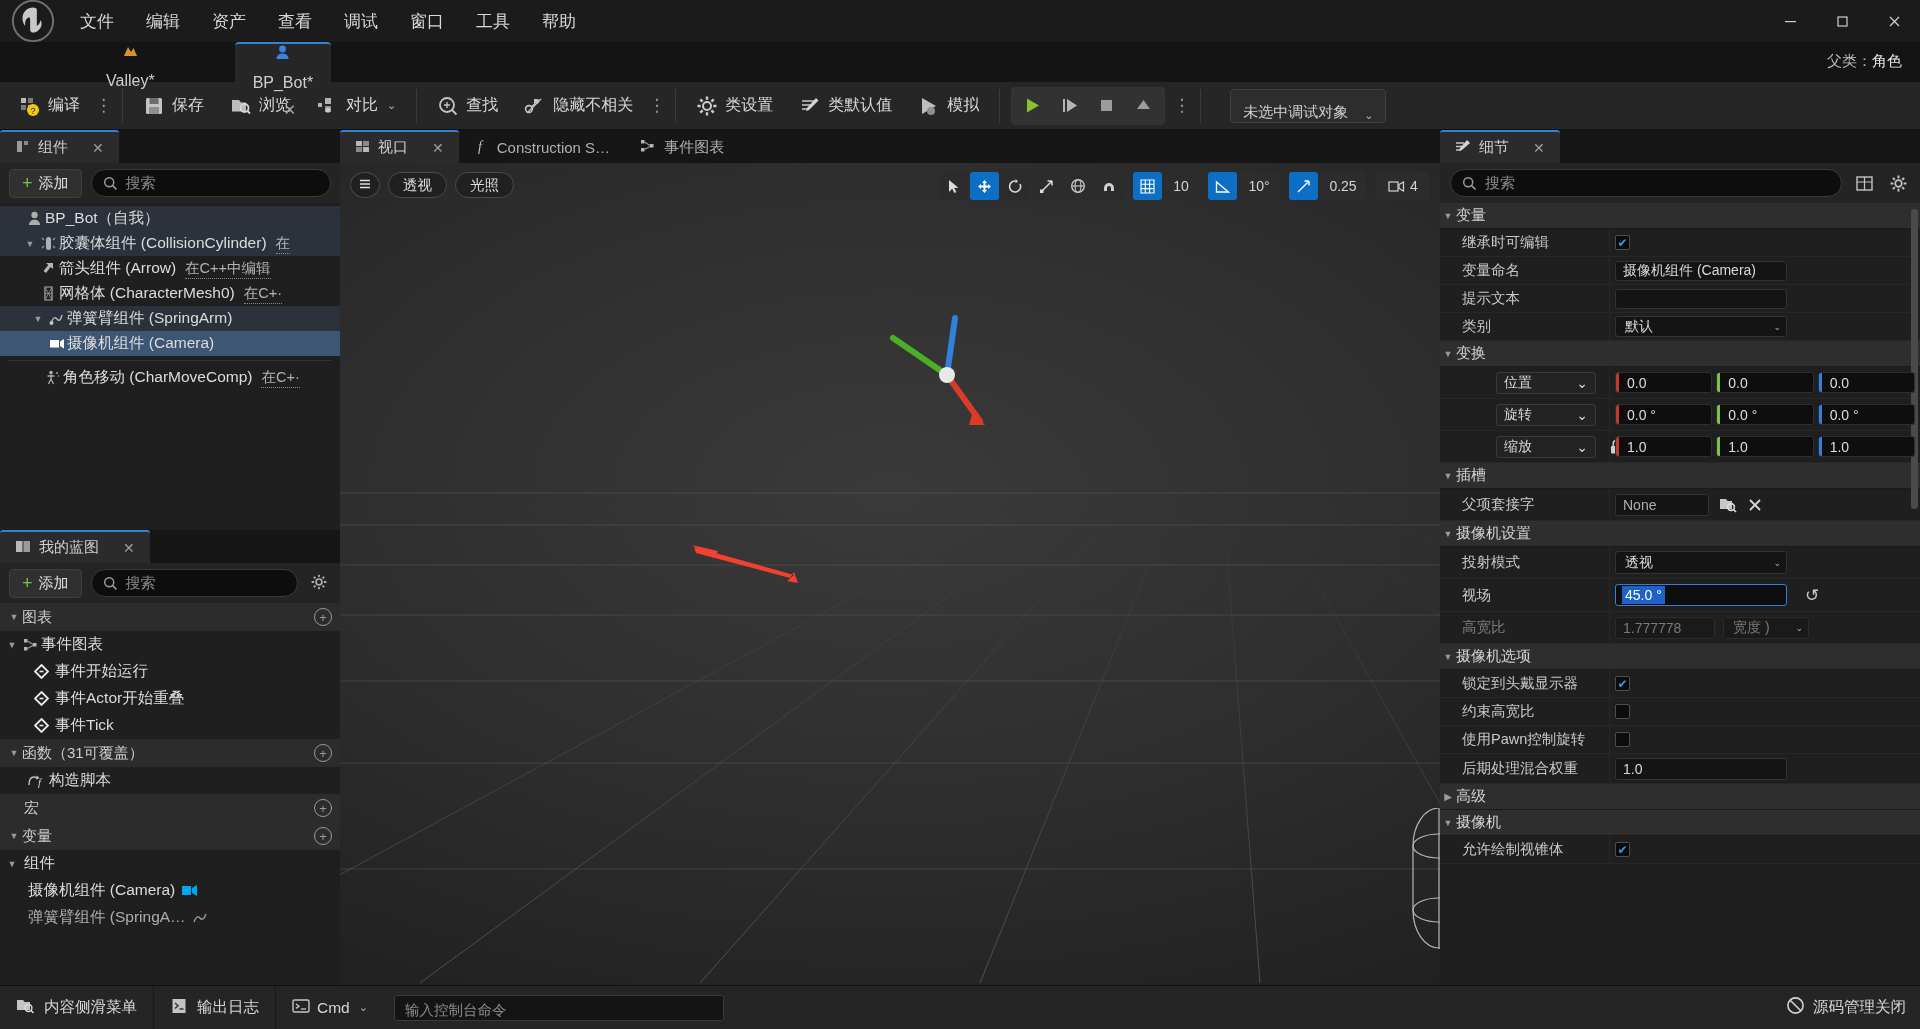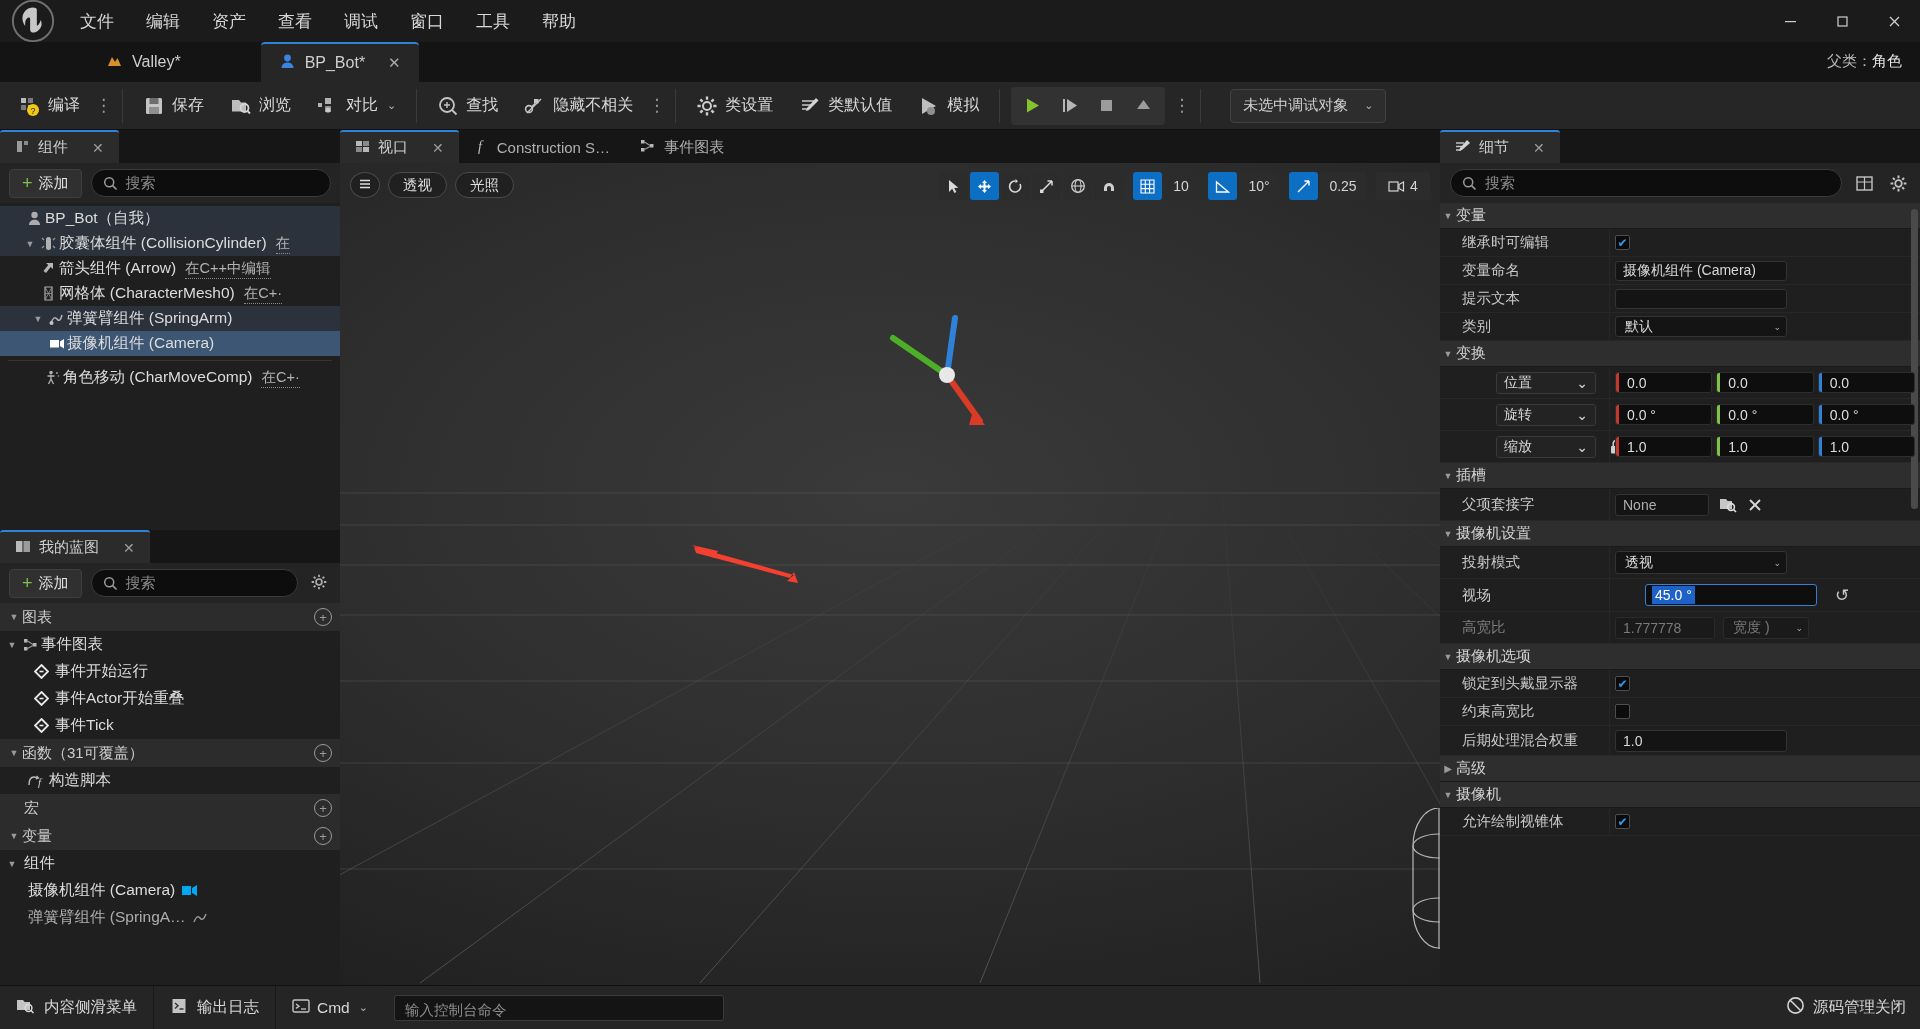--- a/index.html
+++ b/index.html
@@ -11,37 +11,37 @@
   .menubar { height:42px; background:#1b1b1b; display:flex; align-items:center; position:relative; flex:0 0 42px;}
   .ue-logo { width:66px; height:42px; display:flex; align-items:center; justify-content:center; }
   .ue-logo svg { width:46px; height:46px; }
   .menu-items { display:flex; align-items:center; gap:4px; }
   .menu-item { padding:5px 14px; font-size:17px; color:#d8d8d8; cursor:default; border-radius:2px;}
   .win-btns { position:absolute; right:0; top:0; height:42px; display:flex; align-items:center;}
   .win-btn { width:52px; height:42px; display:flex; align-items:center; justify-content:center; color:#cfcfcf; font-size:16px;}
 
   
   .tabsrow { height:40px; background:#141414; display:flex; align-items:flex-end; position:relative; flex:0 0 40px;}
-  .asset-tab { display:flex; align-items:center; gap:9px; height:40px; padding:0 18px; font-size:16px; color:#cfcfcf;}
+  .asset-tab { display:flex; align-items:center; gap:9px; height:40px; padding:0 18px; font-size:16px; color:#cfcfcf;flex-direction:column;}
   .asset-tab.active { background:#262626; border-top:2px solid #2f82d8; border-radius:4px 4px 0 0;}
   .tab-close { margin-left:14px; color:#a9a9a9; font-size:15px;}
   .parent-class { position:absolute; right:18px; top:10px; font-size:15px; color:#b9b9b9;}
   .parent-class b { color:#e4e4e4; font-weight:normal;}
 
   
   .toolbar { height:48px; background:#262626; display:flex; align-items:center; padding:0 6px; flex:0 0 48px; border-bottom:1px solid #111;}
   .tb-item { display:flex; align-items:center; gap:7px; padding:6px 13px; font-size:16px; color:#d9d9d9; border-radius:3px; height:40px;}
   .tb-sep { width:1px; height:34px; background:#3b3b3b; margin:0 7px;}
   .tb-dots { padding:6px 2px; color:#9a9a9a; font-size:17px; letter-spacing:1px;}
   .ico { width:22px; height:22px; display:inline-block; position:relative; flex:0 0 22px;}
   .chev { font-size:11px; color:#b5b5b5; margin-left:2px;}
   .play-group { display:flex; align-items:center; background:#323232; border-radius:4px; margin-left:4px; height:38px; padding:0 3px;}
   .play-btn { width:37px; height:34px; display:flex; align-items:center; justify-content:center; border-radius:3px;}
   .debug-combo { margin-left:22px; height:34px; background:#2d2d2d; border:1px solid #414141; border-radius:4px;
-      display:flex; align-items:center; padding:0 12px; gap:14px; font-size:15px; color:#d0d0d0;}
+      display:flex; align-items:flex-end; padding:0 12px; gap:14px; font-size:15px; color:#d0d0d0;}
 
   
   .body { flex:1 1 auto; display:flex; min-height:0; background:#1b1b1b; padding:0; gap:0;}
   .col-left { width:340px; display:flex; flex-direction:column; flex:0 0 340px; min-height:0;}
   .col-center { flex:1 1 auto; display:flex; flex-direction:column; min-width:0;}
   .col-right { width:480px; flex:0 0 480px; display:flex; flex-direction:column; min-height:0;}
 
   
   .panel { display:flex; flex-direction:column; background:#242424; min-height:0;}
   .panel-tabs { height:33px; background:#161616; display:flex; align-items:stretch; flex:0 0 33px;}
@@ -112,21 +112,21 @@
       justify-content:space-between; padding:0 5px 0 9px; color:#d8d8d8; font-size:14px; gap:6px;}
   .combo .cv { font-size:9px; color:#b0b0b0;}
   .numf { background:#0e0e0e; border:1px solid #2e2e2e; border-radius:3px; height:21px; flex:1 1 0; min-width:0;
       display:flex; align-items:center; padding:0 6px; color:#dedede; font-size:14px; position:relative; overflow:hidden;}
   .numf::before { content:""; position:absolute; left:0; top:0; bottom:0; width:3px;}
   .numf.x::before{background:#c0392b;} .numf.y::before{background:#7ec24a;} .numf.z::before{background:#2f82d8;}
   .numf span{margin-left:5px;}
   .xformbtn { width:100px; flex:0 0 100px; background:#232323; border:1px solid #3a3a3a; border-radius:3px; height:22px;
       display:flex; align-items:center; justify-content:space-between; padding:0 7px; font-size:14px; color:#d7d7d7;margin-left:46px;}
   .focus-field { border:1px solid #2f82d8; background:#0e0e0e; border-radius:3px; height:22px; display:flex; align-items:center;
-      padding:0 6px; flex:1 1 auto;margin-left:30px;}
+      padding:0 6px; flex:1 1 auto;}
   .focus-field .sel { background:#1f62c7; color:#fff; padding:1px 3px; font-size:14px;}
   .dimfield { background:#1a1a1a; border:1px solid #2b2b2b; color:#7a7a7a;}
   .scroll-th { position:absolute; right:2px; top:6px; width:7px; height:300px; background:#4a4a4a; border-radius:4px;}
 
   
   .statusbar { height:44px; background:#252525; display:flex; align-items:center; flex:0 0 44px; border-top:1px solid #111;}
   .sb-item { display:flex; align-items:center; gap:9px; padding:0 16px; height:44px; font-size:15.5px; color:#d7d7d7;
      border-right:1px solid #191919;}
   .cmd-input { flex:0 0 330px; height:26px; margin-left:10px; background:#141414; border:1px solid #3a3a3a; border-radius:3px;
      display:flex; align-items:flex-end; padding:0 10px; color:#8c8c8c; font-size:14.5px;}
@@ -951,20 +951,26 @@
                   <span class="mk">✔</span>
                 </div>
               </div>
           </div>
           <div class="prow">
             <div class="pname">约束高宽比</div>
             <div class="pval">
               <div class="chk"></div>
               </div>
           </div>
+          <div class="prow">
+            <div class="pname">使用Pawn控制旋转</div>
+            <div class="pval">
+              <div class="chk"></div>
+              </div>
+          </div>
           <div class="prow" style="height:30px;">
             <div class="pname">后期处理混合权重</div>
             <div class="pval">
               <div class="txtin" style="width:172px;height:22px;">1.0</div>
               </div>
           </div>
 
           <div class="cat">
             <span class="arrow" style="font-size:10px;">▶</span>
             <span>高级</span>

